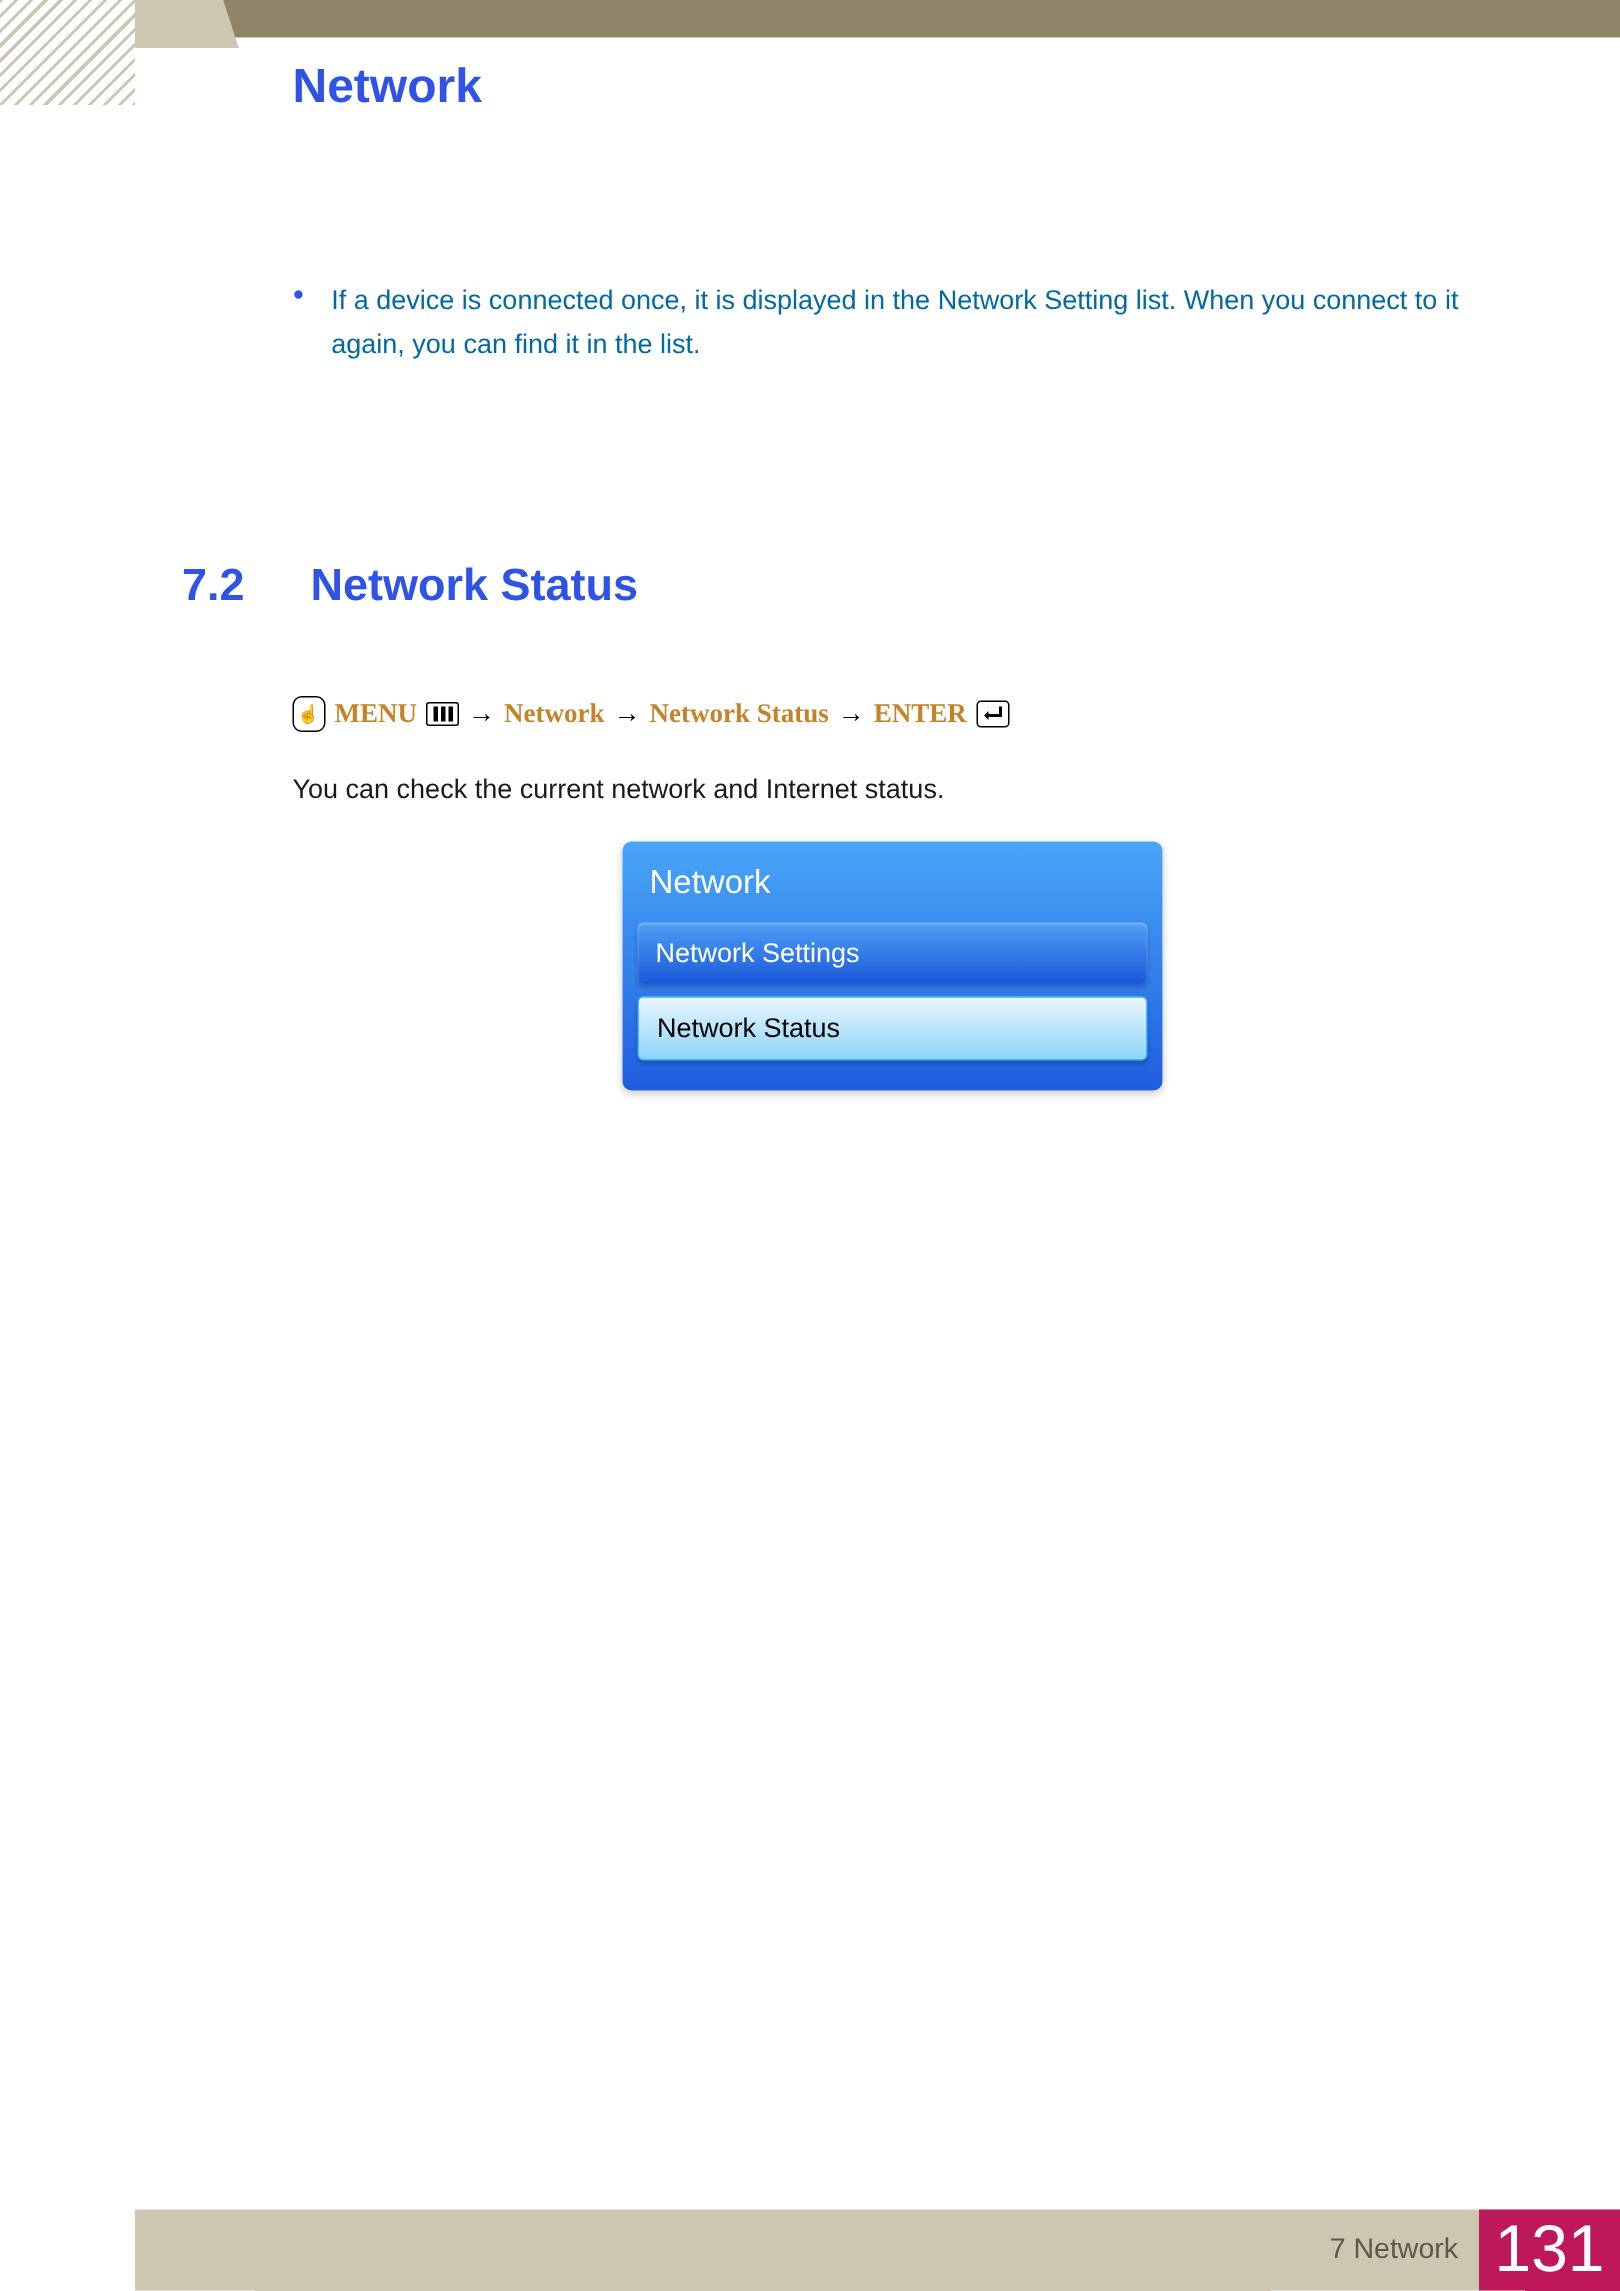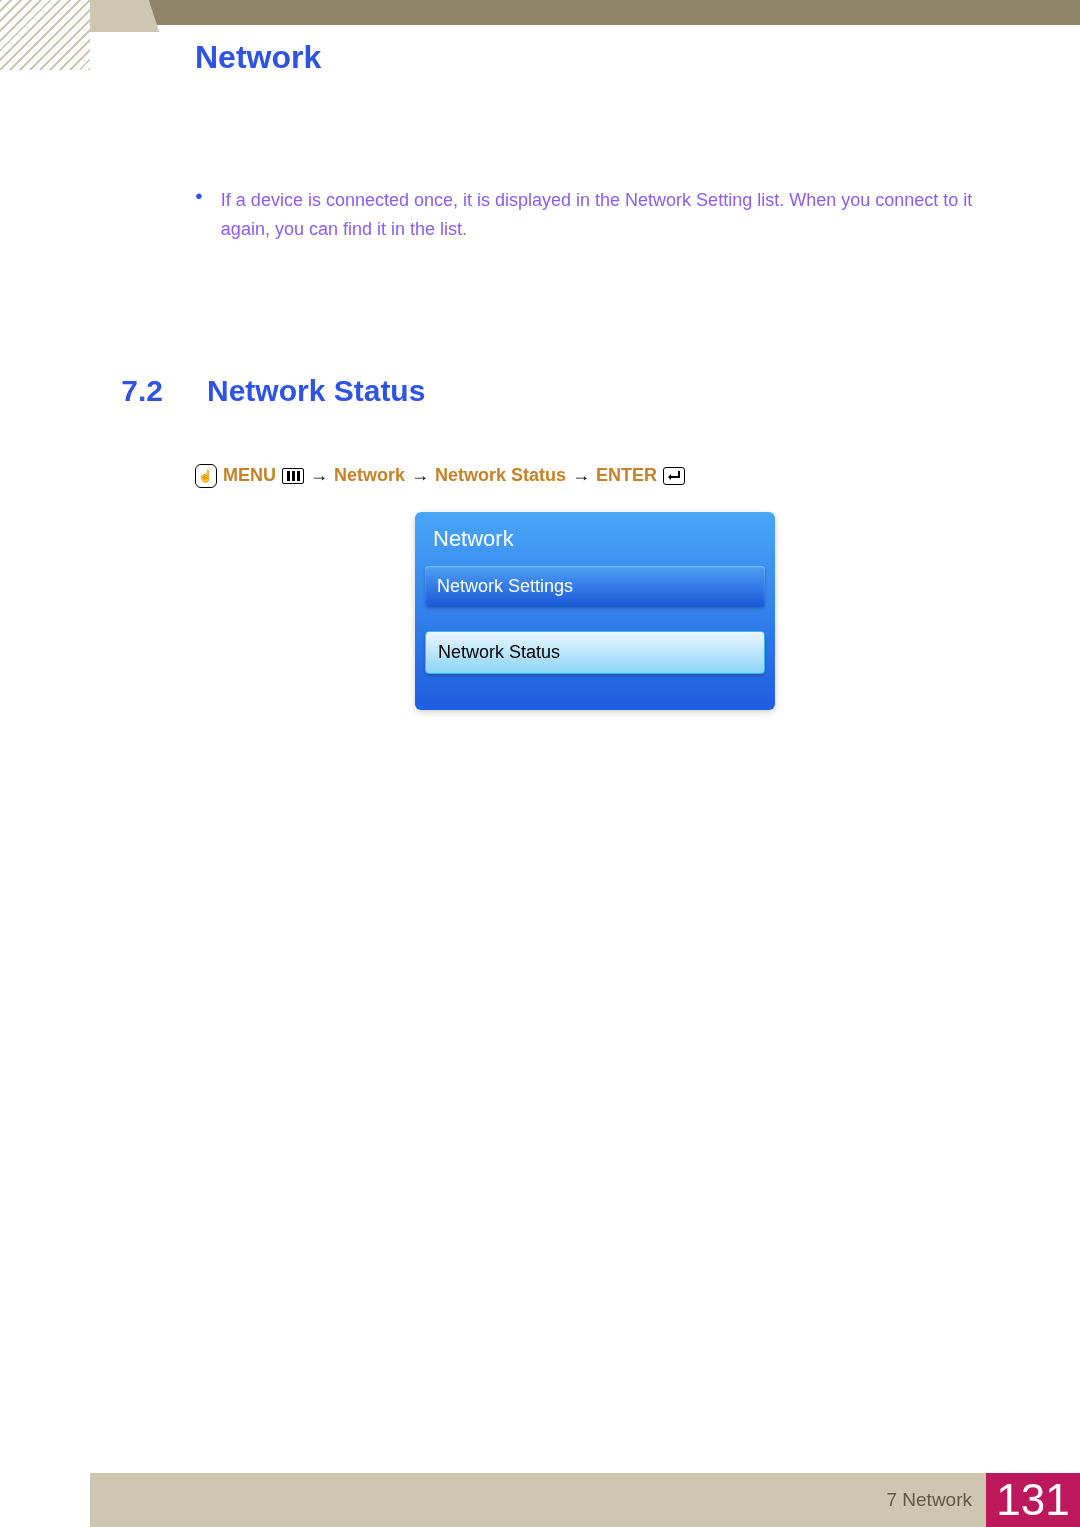--- a/index.html
+++ b/index.html
@@ -62,21 +62,21 @@
       gap: 18px;
       margin-top: 36px;
     }
     .bullet-dot {
       color: #2e53e5;
       font-size: 13px;
       flex: 0 0 auto;
       line-height: 1.6;
     }
     .bullet-text {
-      color: #8b5cf6;
+      color: #0369a1;
       font-size: 18px;
       line-height: 1.6;
     }
     .section { margin-top: 130px; }
     .section-row {
       display: flex;
       gap: 44px;
     }
     .section-num {
       font-size: 30px;
@@ -92,21 +92,21 @@
       color: #2e53e5;
     }
     .path-row {
       margin-top: 56px;
       display: flex;
       align-items: center;
       gap: 6px;
       font-size: 18px;
       font-weight: bold;
     }
-    .path-orange { color: #c68227; }
+    .path-orange { color: #c68227; font-family: Liberation Serif, serif; }
     .path-black { color: #000; }
     .i-remote {
       width: 22px; height: 24px;
       border: 1.5px solid #000;
       border-radius: 6px;
       display: flex;
       align-items: center;
       justify-content: center;
       font-size: 12px;
       font-weight: bold;
@@ -154,21 +154,21 @@
     }
     .osd-title {
       color: #fff;
       font-size: 22px;
       padding: 14px 8px 14px 8px;
     }
     .osd-item {
       border-radius: 4px;
       padding: 10px 12px;
       font-size: 18px;
-      margin-bottom: 24px;
+      margin-bottom: 8px;
       box-shadow: inset 0 1px 2px rgba(255,255,255,.3),
                   0 2px 3px rgba(0,0,0,.2);
     }
     .osd-item.normal {
       color: #fff;
       background: linear-gradient(#4f9ff5, #1a58d8);
     }
     .osd-item.selected {
       color: #000;
       background: linear-gradient(#eaf6ff, #8dd4f7);
@@ -244,20 +244,21 @@
       <span class="path-orange">Network Status</span>
       <span class="path-black">→</span>
       <span class="path-orange">ENTER</span>
       <span class="i-enter">
         <svg viewBox="0 0 14 12">
             <path d="M11 1v5H4V4L1 7l3 3V8h9V1z" fill="#000"></path>
           </svg>
       </span>
     </div>
 
+    <div class="desc">You can check the current network and Internet status.</div>
 
     <div class="osd-wrap">
       <div class="osd">
         <div class="osd-title">Network</div>
         <div id="osd-items">
             <div class="osd-item normal">Network Settings</div>
             <div class="osd-item selected">Network Status</div>
           </div>
       </div>
     </div>

